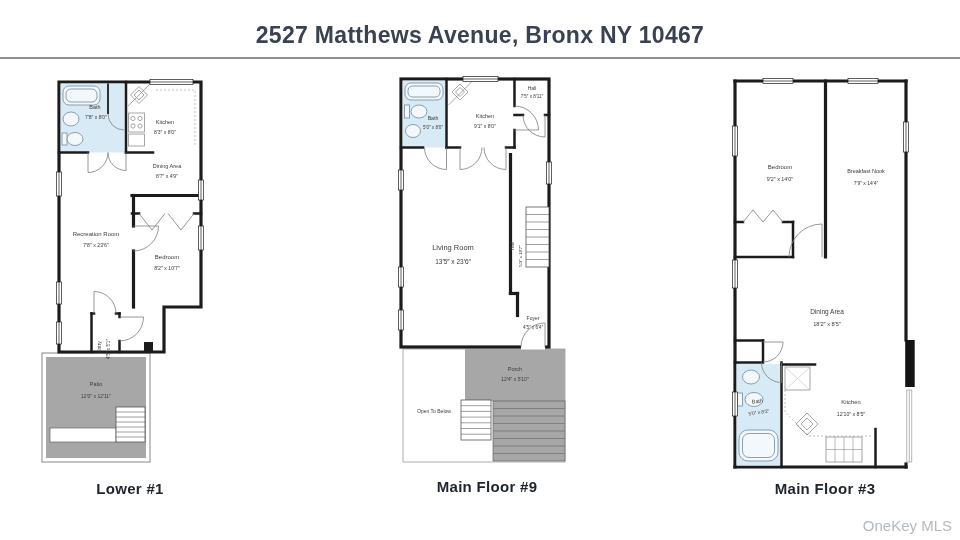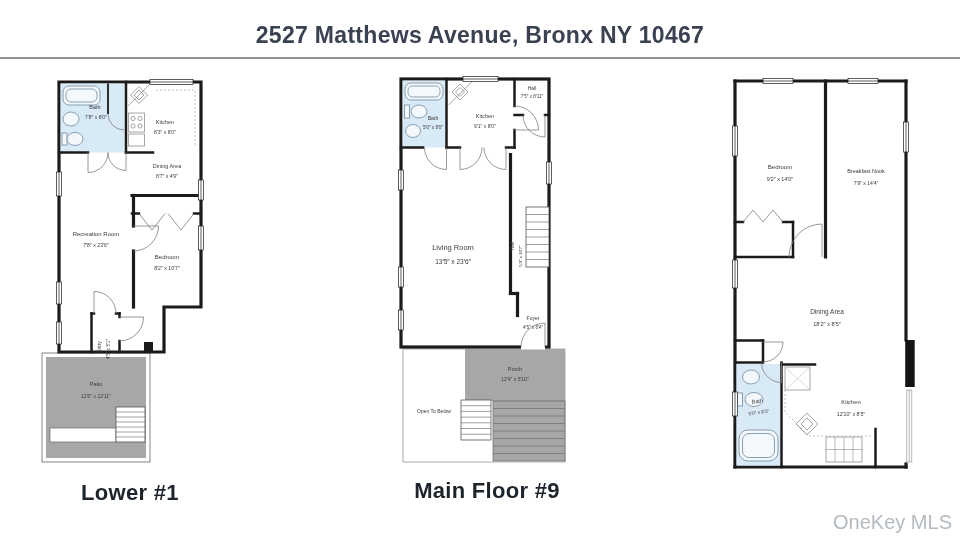--- a/index.html
+++ b/index.html
@@ -1,26 +1,26 @@
 <!DOCTYPE html>
 <html><head>
 <meta charset="utf-8">
 <style>
   html,body{margin:0;padding:0;background:#e8e8e8;}
   .stage{position:relative;width:960px;height:540px;background:#ffffff;overflow:hidden;
          font-family:"Liberation Sans",sans-serif;}
   .title{position:absolute;top:22px;left:0;width:960px;text-align:center;
          font-size:23px;font-weight:600;letter-spacing:.3px;color:#3a4150;}
   .rule{position:absolute;top:57px;left:0;width:960px;height:0;border-top:2px solid #8f8f8f;}
-  .plan-label{position:absolute;text-align:center;font-size:22px;font-weight:800;
+  .plan-label{position:absolute;text-align:center;font-size:15px;font-weight:800;
               color:#1d242c;letter-spacing:.3px;}
   #lab1{left:55px;top:480px;width:150px;}
   #lab2{left:412px;top:478px;width:150px;}
   #lab3{left:750px;top:480px;width:150px;}
-  .wm{position:absolute;right:8px;bottom:6px;font-size:20px;color:#b3bac0;}
+  .wm{position:absolute;right:8px;bottom:6px;font-size:15px;color:#b3bac0;}
   svg{position:absolute;overflow:visible;}
   #svg1{left:38px;top:76px;}
   #svg2{left:393px;top:74px;}
   #svg3{left:723px;top:74px;}
   .w3{stroke:#1b1b1b;stroke-width:3.2;stroke-linecap:square;fill:none;}
   .w2{stroke:#1b1b1b;stroke-width:2.5;stroke-linecap:square;fill:none;}
   .shell{fill:#ffffff;stroke:#1b1b1b;stroke-width:3.2;stroke-linejoin:miter;}
   .door{stroke:#7d7d7d;stroke-width:.8;fill:none;}
   .fix{fill:#f2f8fc;stroke:#7e95a8;stroke-width:.9;}
   .cnt{stroke:#8f8f8f;stroke-width:.8;fill:none;}
@@ -344,15 +344,16 @@
     <text class="lbl" x="57" y="95" font-size="6">Bedroom</text>
     <text class="lbl" x="57" y="107" font-size="5.4">9′2″ x 14′0″</text>
     <text class="lbl" x="143" y="99" font-size="5.5">Breakfast Nook</text>
     <text class="lbl" x="143" y="111" font-size="5">7′9″ x 14′4″</text>
     <text class="lbl" x="104" y="240" font-size="6.5">Dining Area</text>
     <text class="lbl" x="104" y="252" font-size="5.6">18′2″ x 8′5″</text>
   </svg>
 
   <div class="plan-label" id="lab1">Lower #1</div>
   <div class="plan-label" id="lab2">Main Floor #9</div>
+  <div class="plan-label" id="lab3">Main Floor #3</div>
 
   <div class="wm">OneKey MLS</div>
 </div>
 
 </body></html>

